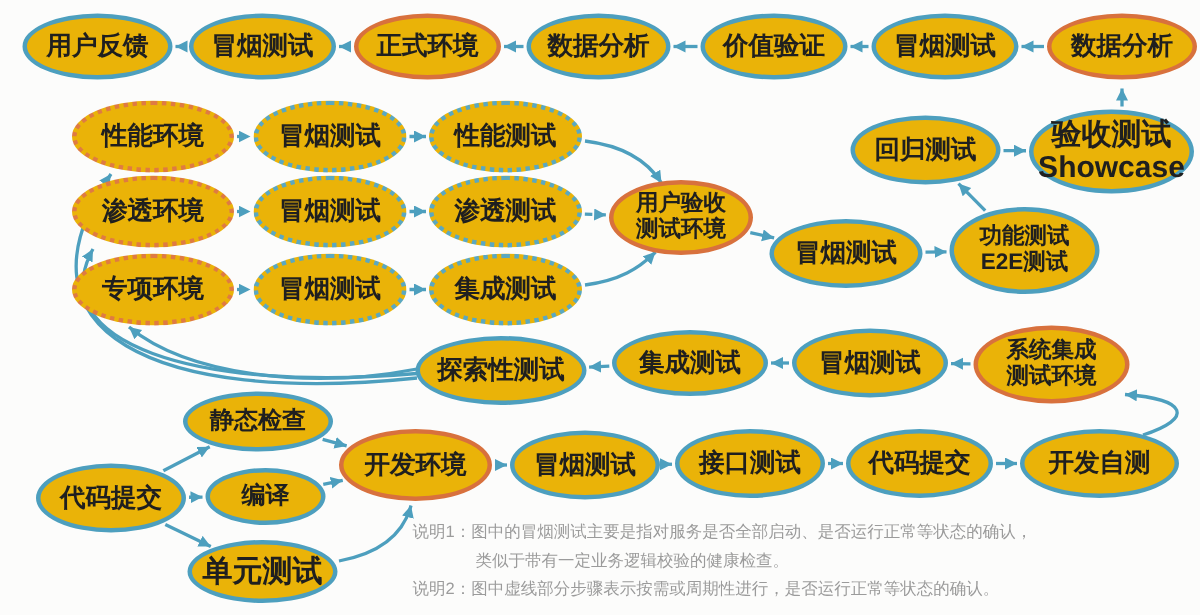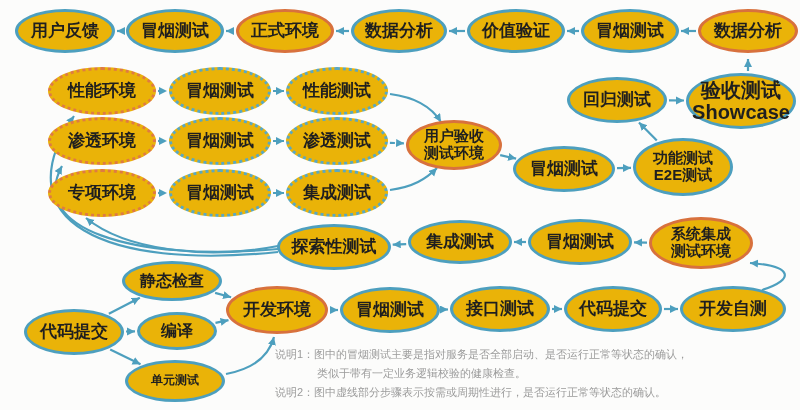--- a/index.html
+++ b/index.html
@@ -91,21 +91,21 @@
       <div class="node solid-blue" style="left: 686px; top: 73px; width: 110px; height: 56px; font-size: 20px;">验收测试
 Showcase</div>
       <div class="node solid-blue" style="left: 277px; top: 224px; width: 114px; height: 46px;">探索性测试</div>
       <div class="node solid-blue" style="left: 408px; top: 220px; width: 104px; height: 44px;">集成测试</div>
       <div class="node solid-blue" style="left: 528px; top: 219px; width: 104px; height: 46px;">冒烟测试</div>
       <div class="node solid-orange" style="left: 649px; top: 217px; width: 104px; height: 52px; font-size: 15px;">系统集成
 测试环境</div>
       <div class="node solid-blue" style="left: 24px; top: 309px; width: 100px; height: 46px;">代码提交</div>
       <div class="node solid-blue" style="left: 122px; top: 261px; width: 100px; height: 40px; font-size: 16px;">静态检查</div>
       <div class="node solid-blue" style="left: 137px; top: 312px; width: 80px; height: 38px; font-size: 16px; text-align: right;">编译</div>
-      <div class="node solid-blue" style="left: 125px; top: 360px; width: 100px; height: 42px; font-size: 12px;">单元测试</div>
+      <div class="node solid-blue" style="left: 125px; top: 360px; width: 100px; height: 42px; font-size: 20px;">单元测试</div>
       <div class="node solid-orange" style="left: 226px; top: 286px; width: 102px; height: 48px;">开发环境</div>
       <div class="node solid-blue" style="left: 340px; top: 287px; width: 100px; height: 46px;">冒烟测试</div>
       <div class="node solid-blue" style="left: 450px; top: 286px; width: 100px; height: 46px;">接口测试</div>
       <div class="node solid-blue" style="left: 564px; top: 286px; width: 98px; height: 46px;">代码提交</div>
       <div class="node solid-blue" style="left: 680px; top: 286px; width: 106px; height: 46px;">开发自测</div>
     </div>
   <div id="notes">
       <div class="note" style="left: 275px; top: 347px;">说明1：图中的冒烟测试主要是指对服务是否全部启动、是否运行正常等状态的确认，</div>
       <div class="note" style="left: 317px; top: 366px;">类似于带有一定业务逻辑校验的健康检查。</div>
       <div class="note" style="left: 275px; top: 385px;">说明2：图中虚线部分步骤表示按需或周期性进行，是否运行正常等状态的确认。</div>

